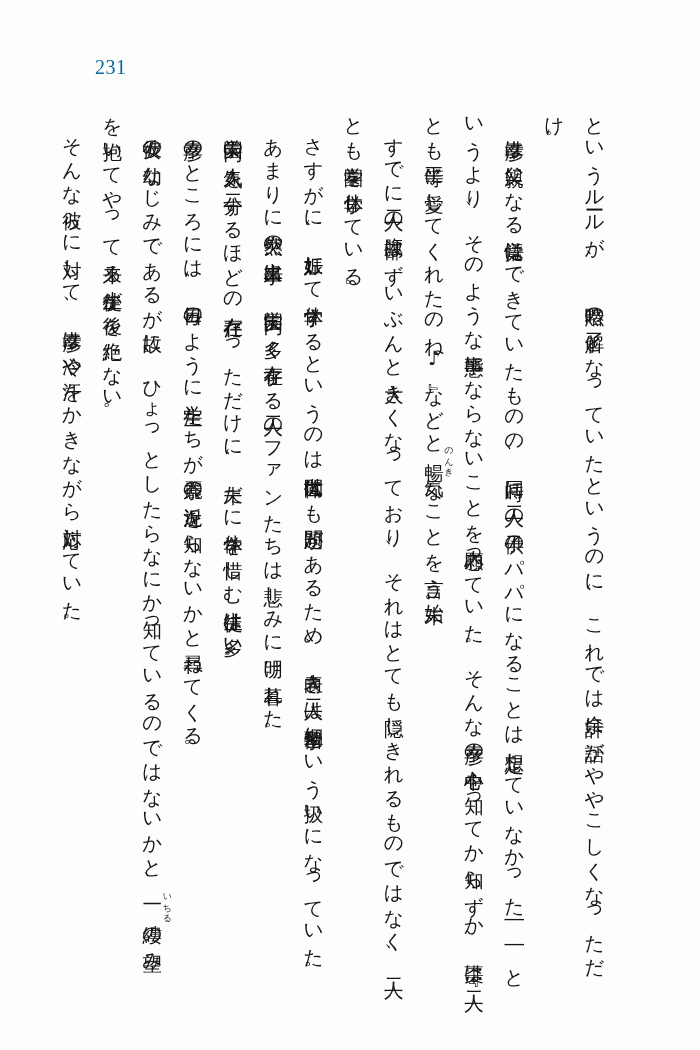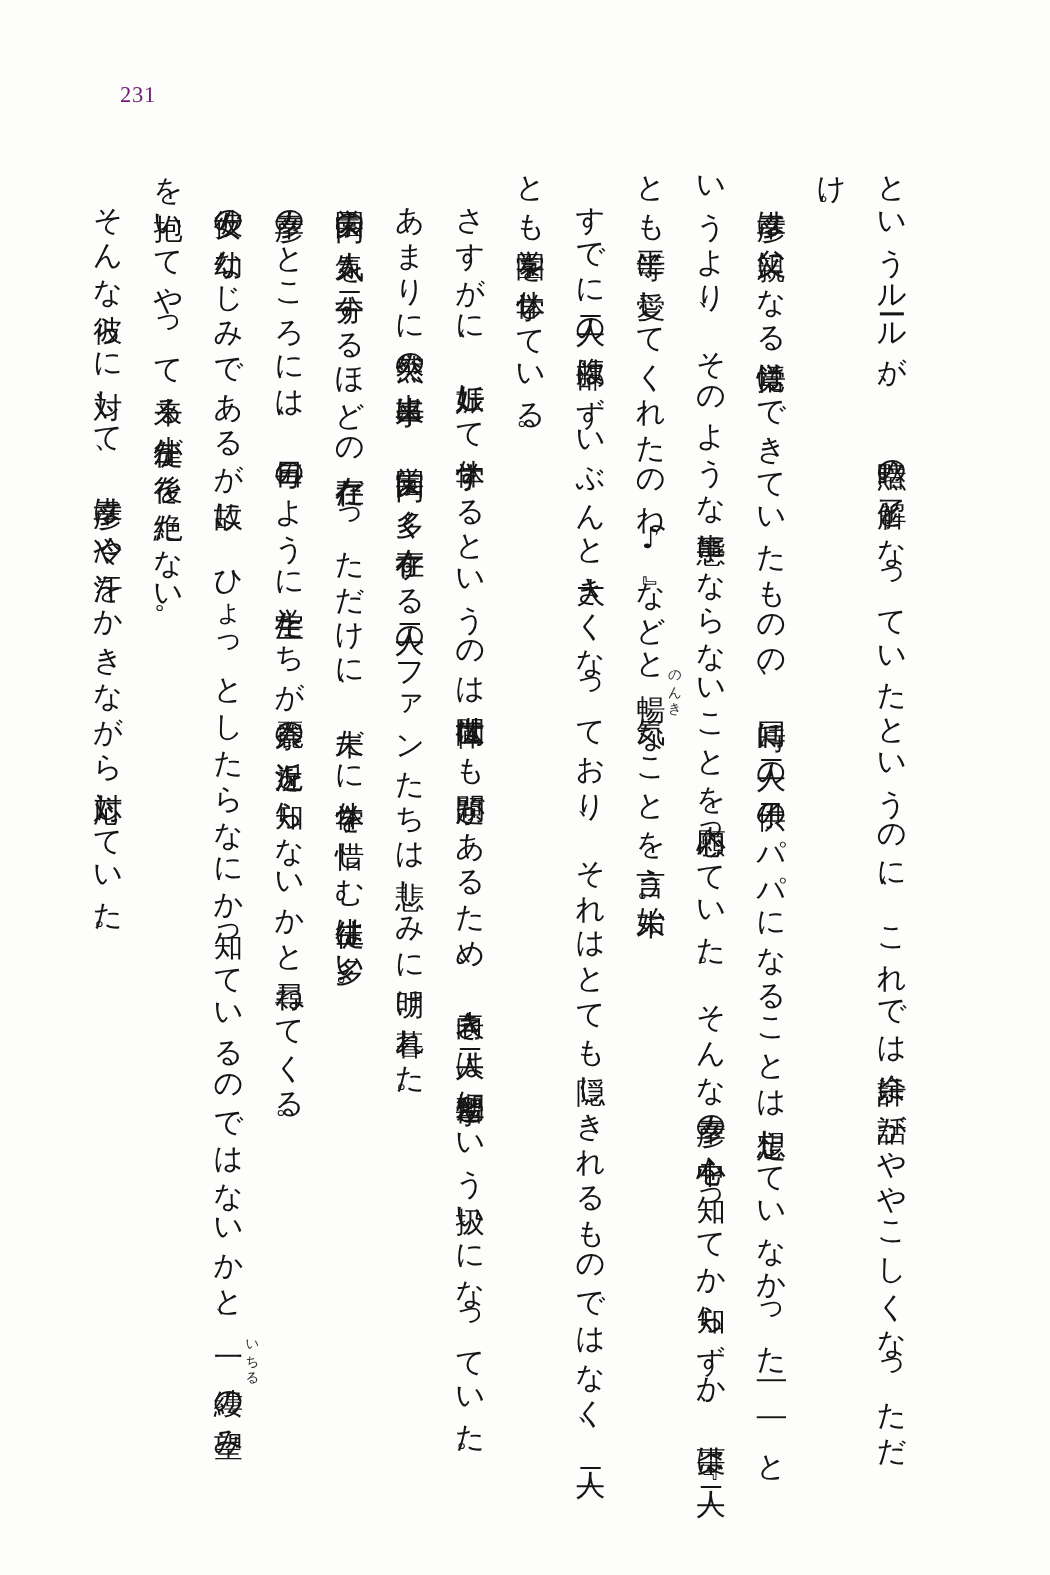--- a/index.html
+++ b/index.html
@@ -12,24 +12,24 @@
     width: 700px;
     height: 1050px;
     background: #fdfdfc;
     overflow: hidden;
     font-family: "DejaVu Serif", "Liberation Serif", serif;
     color: #141414;
   }
   .page-number {
     position: absolute;
     top: 56px;
-    left: 80px;
-    font-size: 15px;
+    left: 95px;
+    font-size: 20px;
     letter-spacing: 0.5px;
-    color: #701a75;
+    color: #0369a1;
     font-family: "Liberation Serif", serif;
   }
   
   .body-text {
     position: absolute;
     top: 104px;
     right: 86px;
     height: 880px;
     width: 540px;
     writing-mode: vertical-rl;

